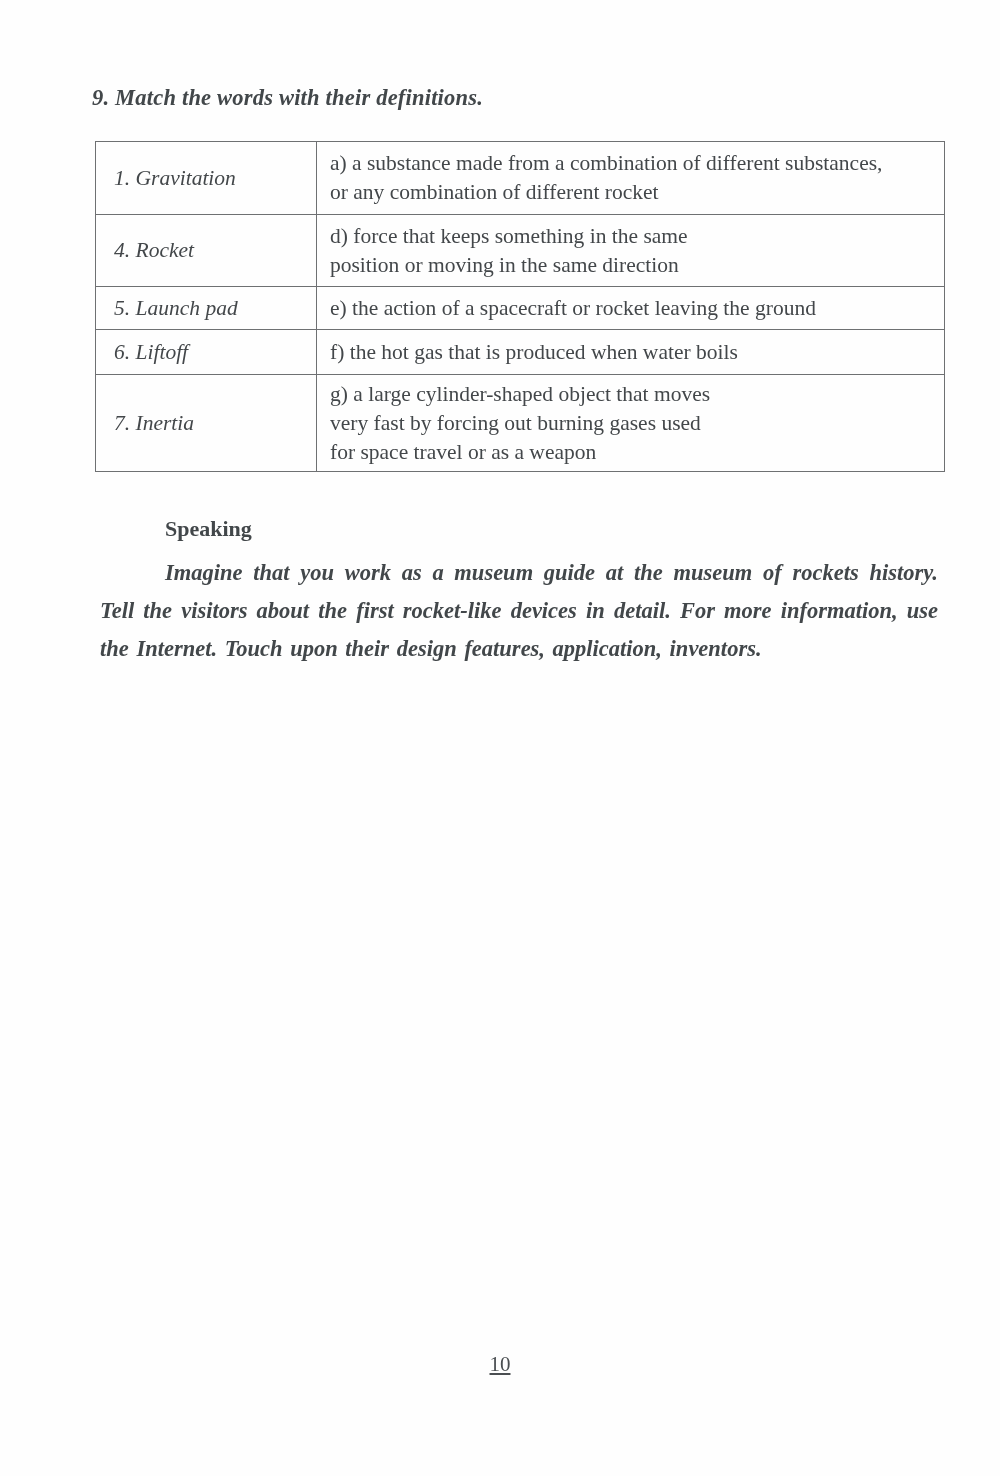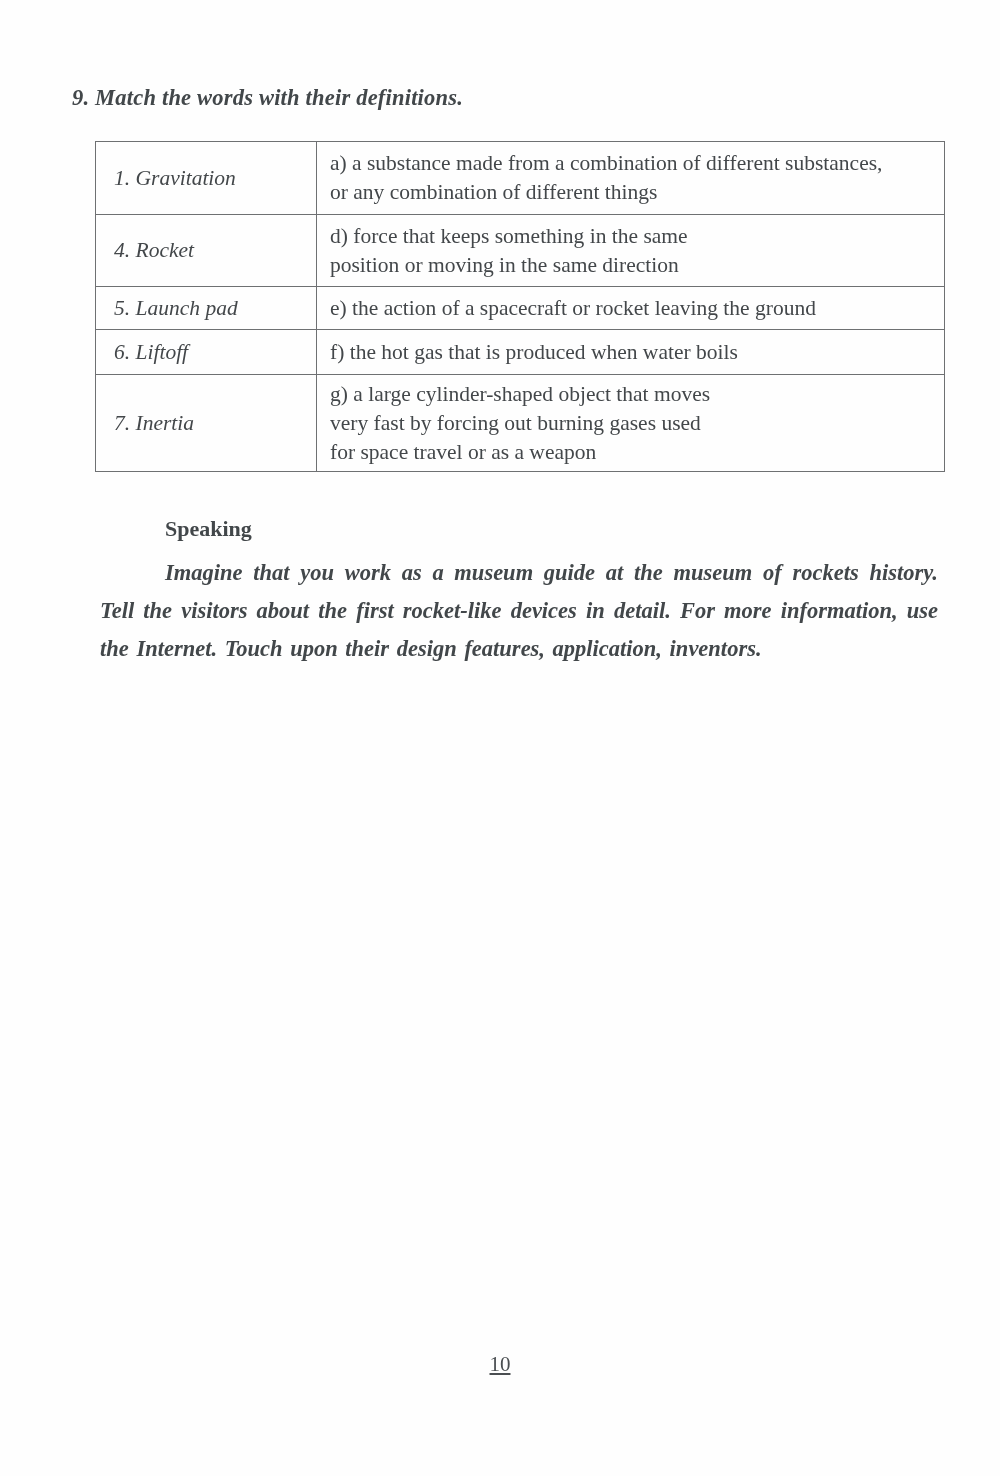--- a/index.html
+++ b/index.html
@@ -11,21 +11,21 @@
     position: relative;
     width: 1000px;
     height: 1476px;
     background: #fefefe;
     font-family: "Liberation Serif", "DejaVu Serif", serif;
     color: #3f4347;
     overflow: hidden;
   }
   .exercise-heading {
     margin: 0;
-    padding: 85px 0 0 72px;
+    padding: 85px 0 0 92px;
     font-size: 22.5px;
     font-weight: bold;
     font-style: italic;
     letter-spacing: 0.2px;
     color: #42474a;
   }
   table.match-table {
     border-collapse: collapse;
     margin: 30px 0 0 95px;
     width: 850px;
@@ -89,21 +89,21 @@
 
 <div class="page">
 
   <h1 class="exercise-heading">9. Match the words with their definitions.</h1>
 
   <table class="match-table">
     <tbody>
       <tr class="row-1">
         <td class="term-cell">1. Gravitation</td>
         <td class="def-cell">a) a substance made from a combination of different substances,
-or any combination of different things</td>
+or any combination of different rocket</td>
       </tr>
       <tr class="row-4">
         <td class="term-cell">4. Rocket</td>
         <td class="def-cell">d) force that keeps something in the same
 position or moving in the same direction</td>
       </tr>
       <tr class="row-5">
         <td class="term-cell">5. Launch pad</td>
         <td class="def-cell">e) the action of a spacecraft or rocket leaving the ground</td>
       </tr>

